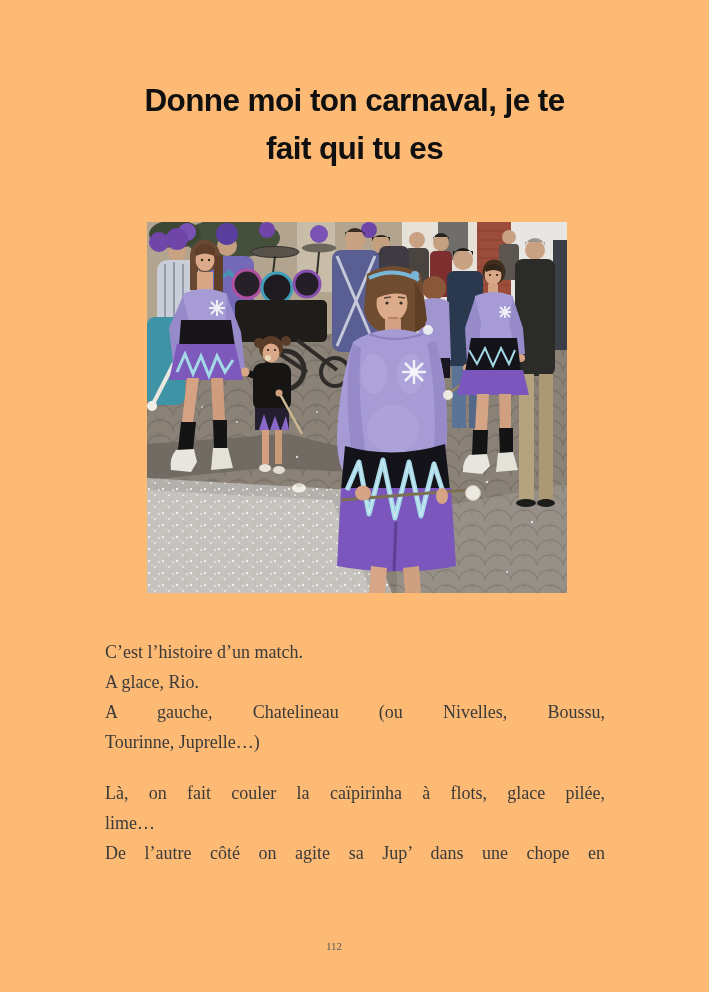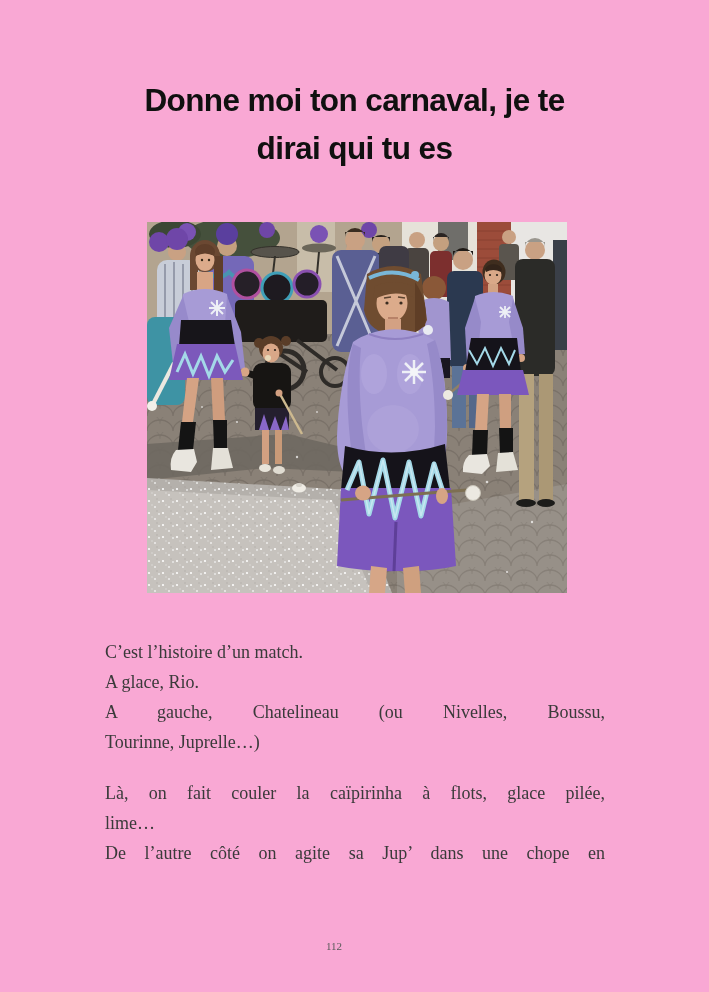--- a/index.html
+++ b/index.html
@@ -1,18 +1,18 @@
 <!DOCTYPE html>
 <html><head>
 <meta charset="utf-8">
 <style>
   html,body { margin:0; padding:0; background:#e8e8e8; }
   .page {
     position:relative; width:709px; height:992px; margin:0 auto;
-    background:#f9a8d4; overflow:hidden;
+    background:#fdba74; overflow:hidden;
     font-family:"Liberation Serif", serif;
   }
   .title {
     position:absolute; top:76px; left:0; width:709px;
     text-align:center; font-family:"Liberation Sans", sans-serif;
     font-weight:700; font-size:31.5px; line-height:48px;
     color:#101010; letter-spacing:-0.6px;
   }
   .title span { display:block; }
   .photo {
@@ -31,21 +31,21 @@
     text-align:center; font-size:11px; color:#5a5a5a;
   }
 </style>
 </head>
 <body>
 
 <div class="page">
 
   <h1 class="title" style="margin:0;">
     <span>Donne moi ton carnaval, je te</span>
-    <span>dirai qui tu es</span>
+    <span>fait qui tu es</span>
   </h1>
 
   <figure class="photo" style="margin:0;">
     <svg viewBox="0 0 420 371" xmlns="http://www.w3.org/2000/svg">
       <defs>
         <pattern id="cobble" width="26" height="15" patternUnits="userSpaceOnUse">
           <path d="M0,14 a13,11 0 0 1 26,0" fill="none" stroke="#69625a" stroke-width="1.3" opacity="0.5"></path>
           <path d="M-13,7 a13,11 0 0 1 26,0 M13,7 a13,11 0 0 1 26,0" fill="none" stroke="#746c63" stroke-width="1.1" opacity="0.4"></path>
         </pattern>
         <pattern id="sparkle" width="14" height="12" patternUnits="userSpaceOnUse">

